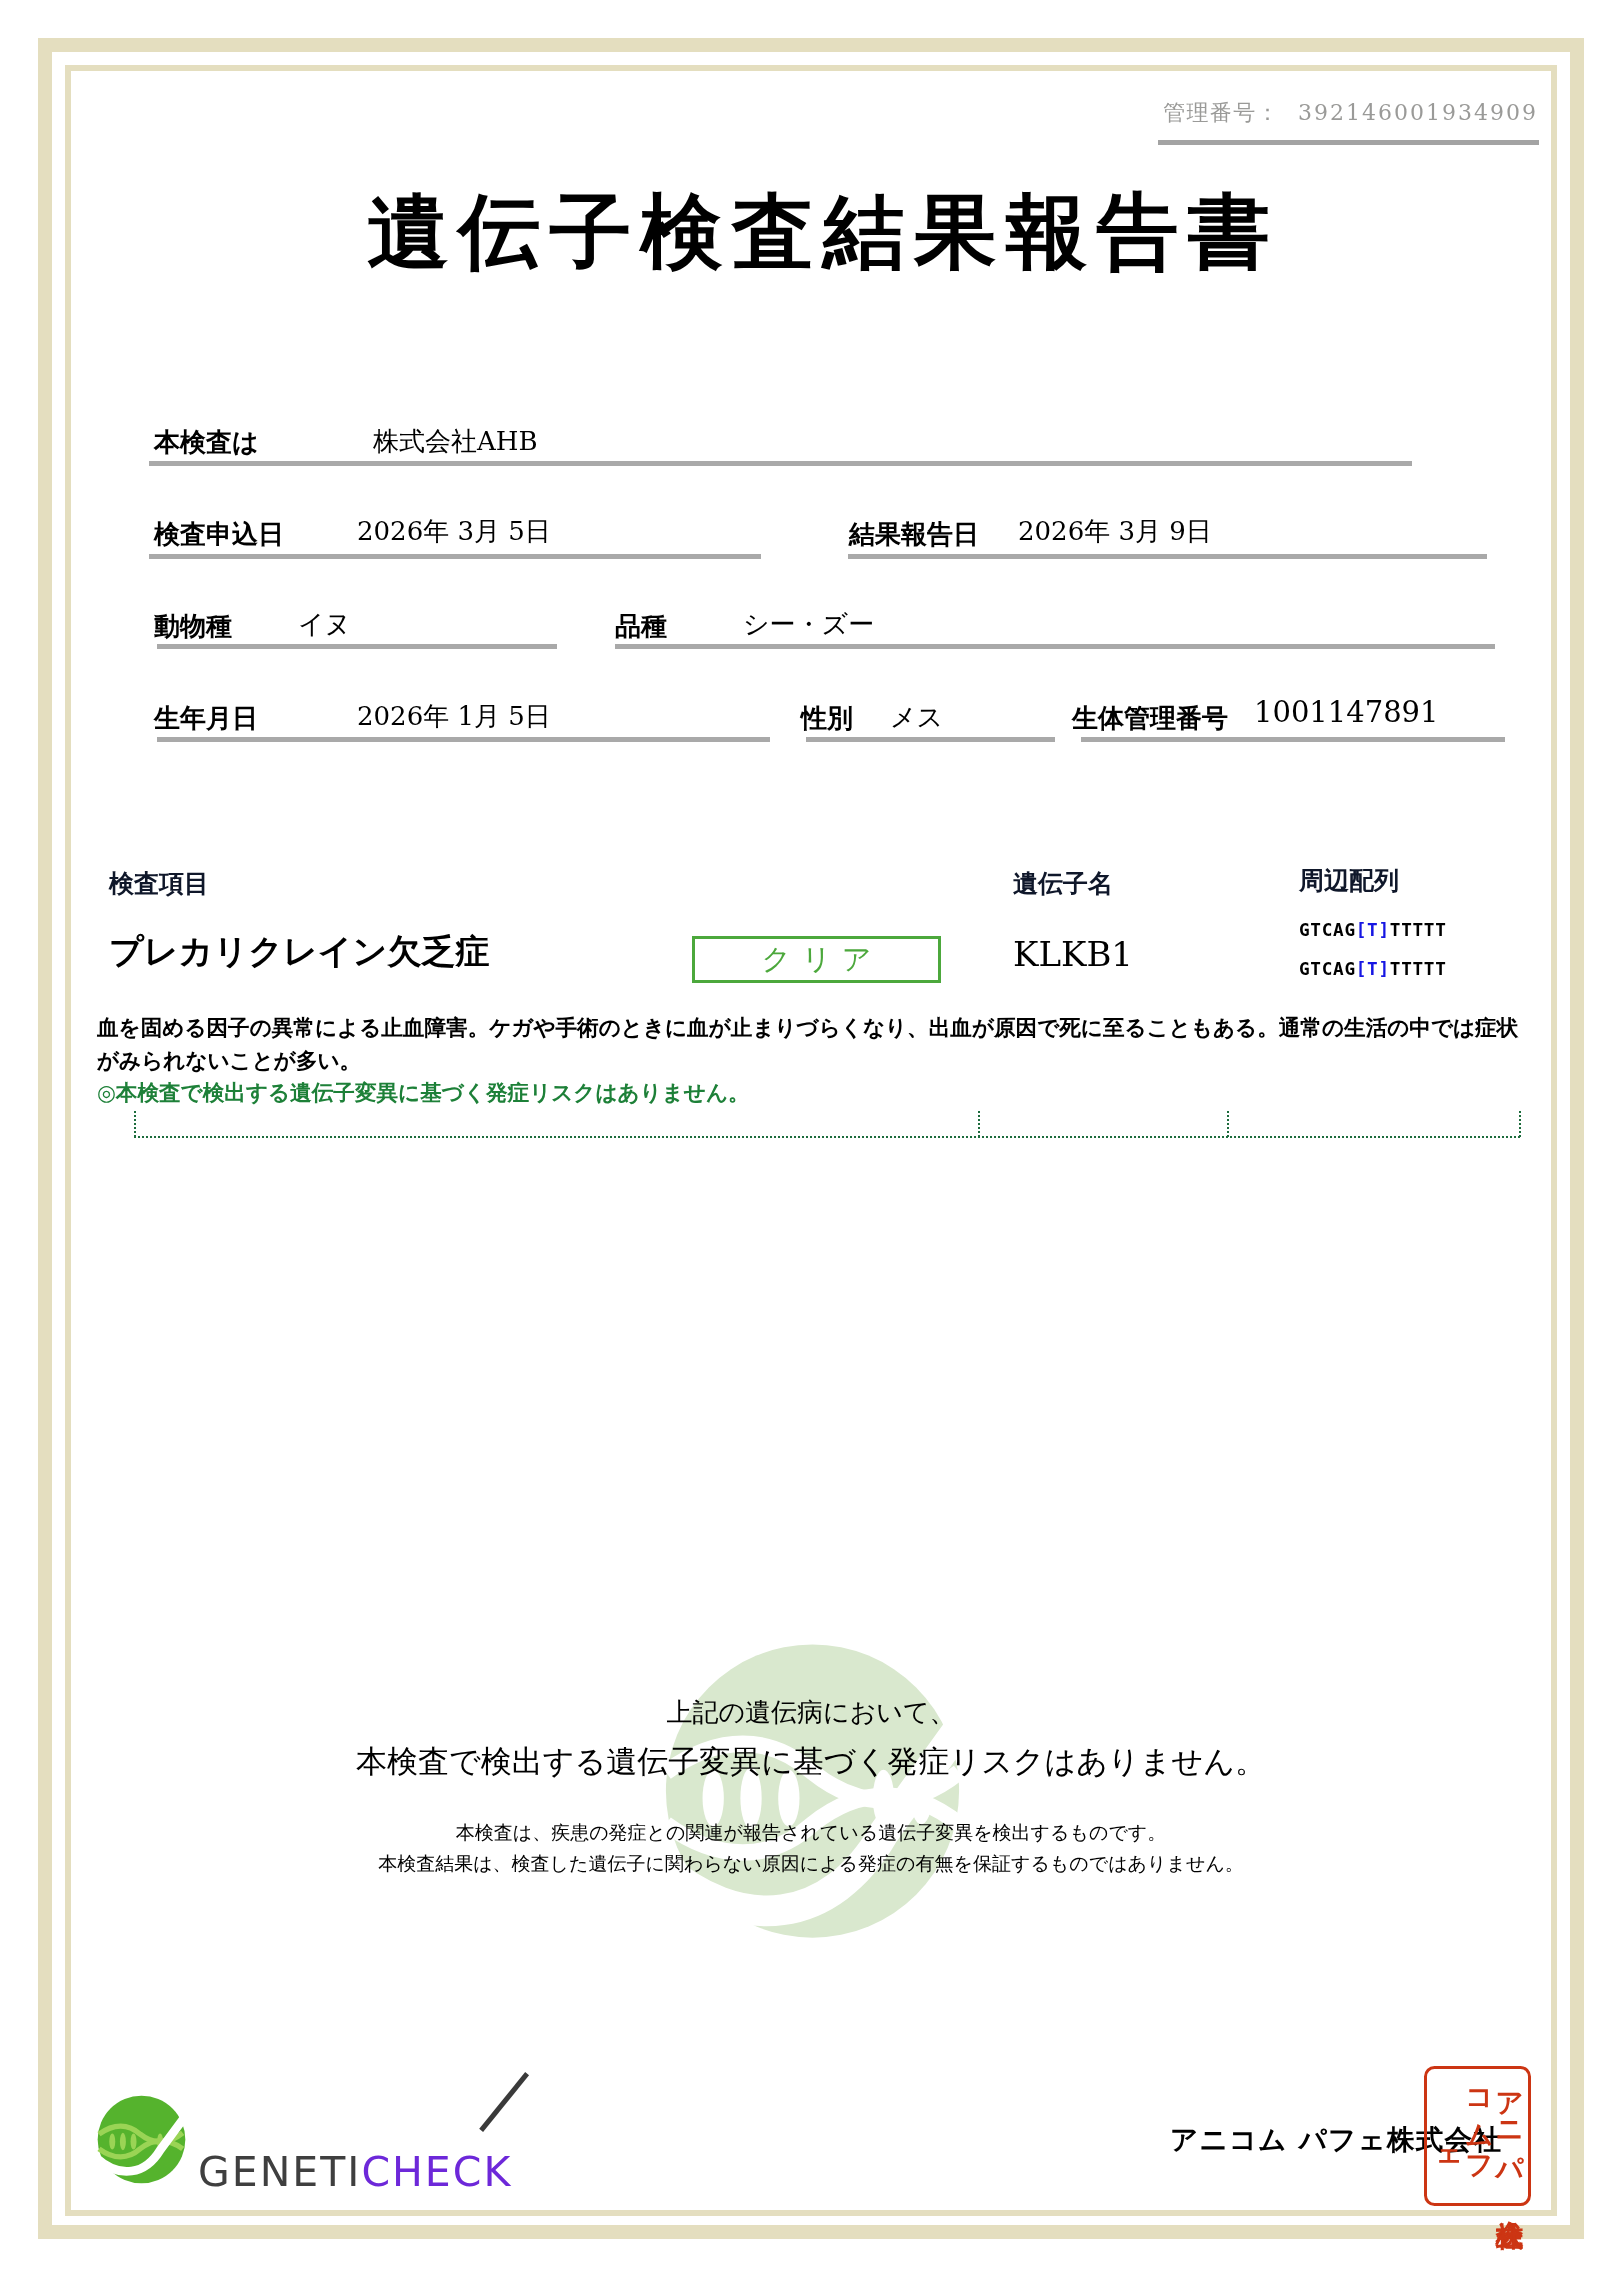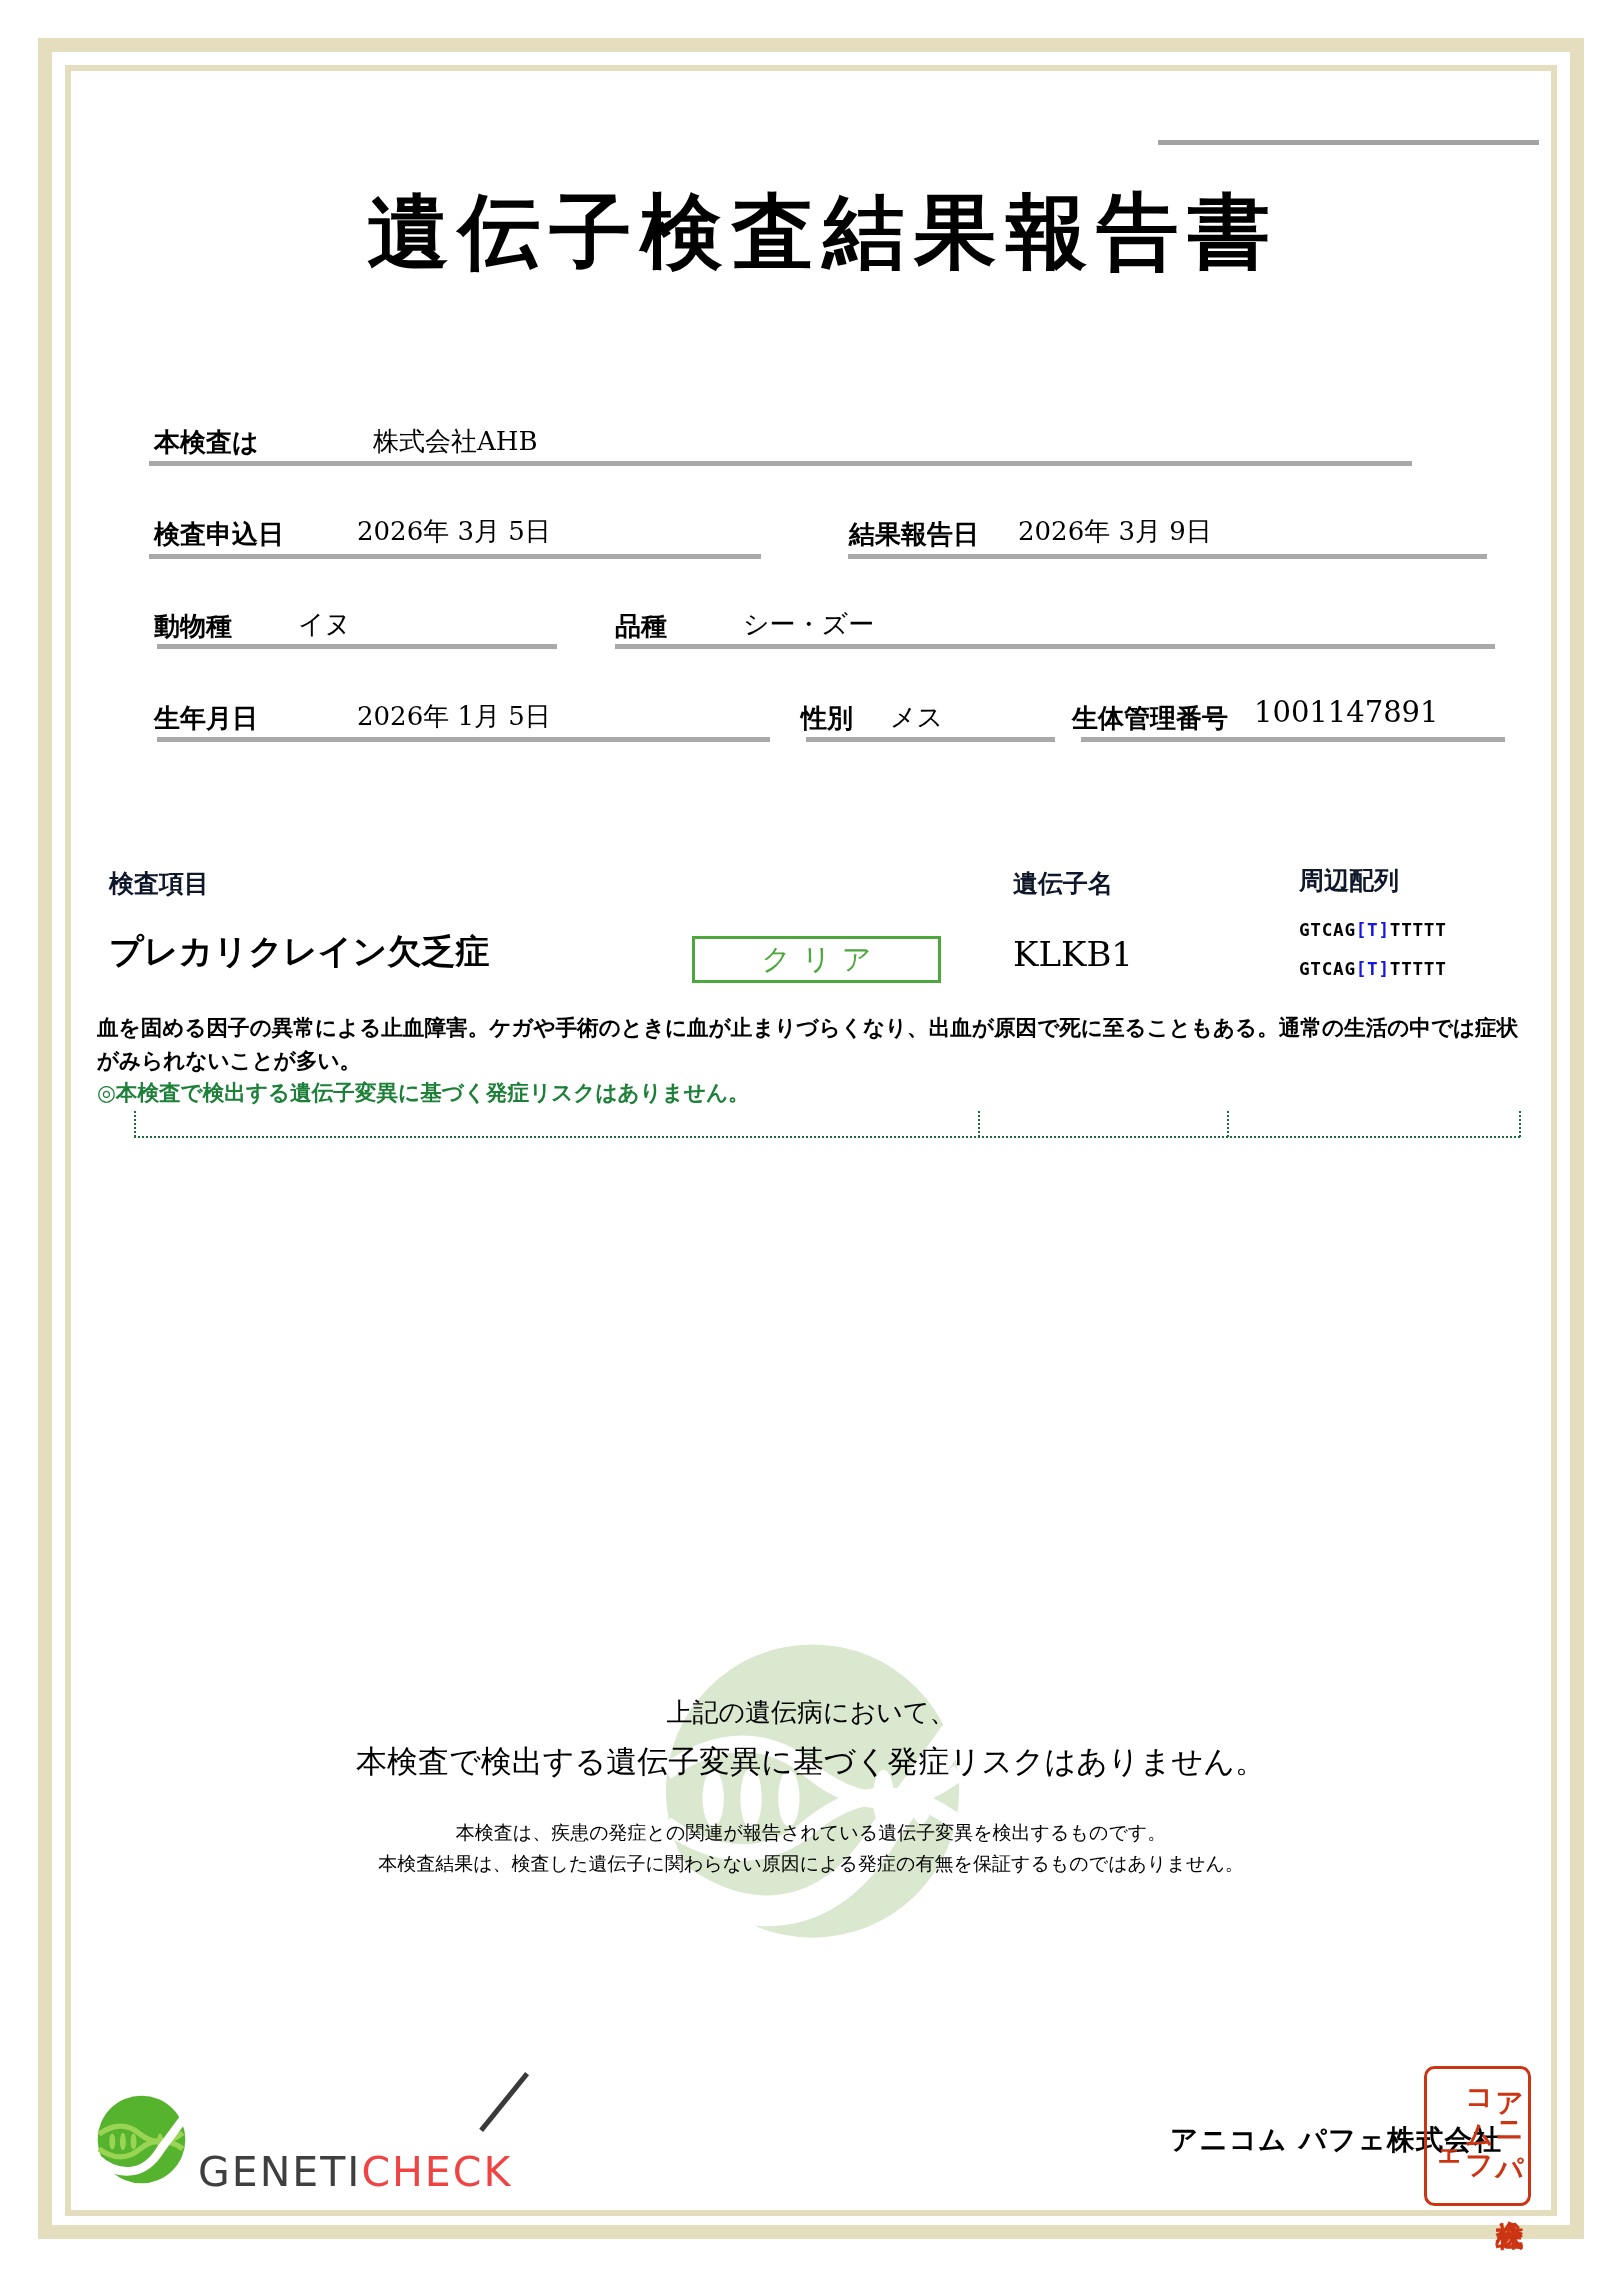--- a/index.html
+++ b/index.html
@@ -52,21 +52,21 @@
   .sum2{top:1741px;left:0;width:100%;text-align:center;font-size:31px;z-index:2;
         font-family:"DejaVu Sans","Liberation Sans",sans-serif;}
   .note{left:0;width:100%;text-align:center;font-size:19px;z-index:2;
         font-family:"DejaVu Sans","Liberation Sans",sans-serif;}
   .note1{top:1820px;} .note2{top:1851px;}
 
   
   .logo-mark{top:2093px;left:95px;width:93px;height:93px;}
   .logo-text{top:2152px;left:198px;font-family:"DejaVu Sans","Liberation Sans",sans-serif;
              font-size:41px;letter-spacing:2px;line-height:1;white-space:nowrap;z-index:2;}
-  .logo-text .t1{color:#3f3f3f;} .logo-text .t2{color:#ef4444;}
+  .logo-text .t1{color:#3f3f3f;} .logo-text .t2{color:#6d28d9;}
   .logo-check{top:2128px;left:481px;width:73px;height:4.6px;background:#3a3a3a;
               transform:rotate(-51deg);transform-origin:left center;z-index:3;}
 
   
   .company{top:2122px;left:1170px;font-size:27.5px;font-weight:bold;letter-spacing:1.3px;white-space:nowrap;z-index:2;}
   .seal{
     top:2066px;left:1424px;width:96px;height:126px;border:3.9px solid #cc3513;border-radius:10.5px;
     padding:3.9px 2.6px;z-index:3;writing-mode:vertical-rl;color:#cc3513;
     font-size:27.5px;font-weight:bold;line-height:1.1;display:flex;justify-content:center;
   }
@@ -74,20 +74,23 @@
   .seal .c2{letter-spacing:9.2px;}
 </style>
 </head>
 <body>
 
 <div class="page">
 
   <div class="frame-band"></div>
   <div class="frame-line"></div>
 
+  <div class="abs admin">
+    <span>管理番号：</span><span class="num">392146001934909</span>
+  </div>
   <div class="abs admin-underline"></div>
 
   <div class="abs title">遺伝子検査結果報告書</div>
 
   <div class="abs flabel" style="top:425px;left:154px;">本検査は</div>
   <div class="abs fvalue" style="top:424px;left:373px;">株式会社AHB</div>
   <div class="abs uline" style="top:461px;left:149px;width:1263px;"></div>
 
   <div class="abs flabel" style="top:517px;left:154px;">検査申込日</div>
   <div class="abs fvalue" style="top:514px;left:357px;">2026年 3月 5日</div>

